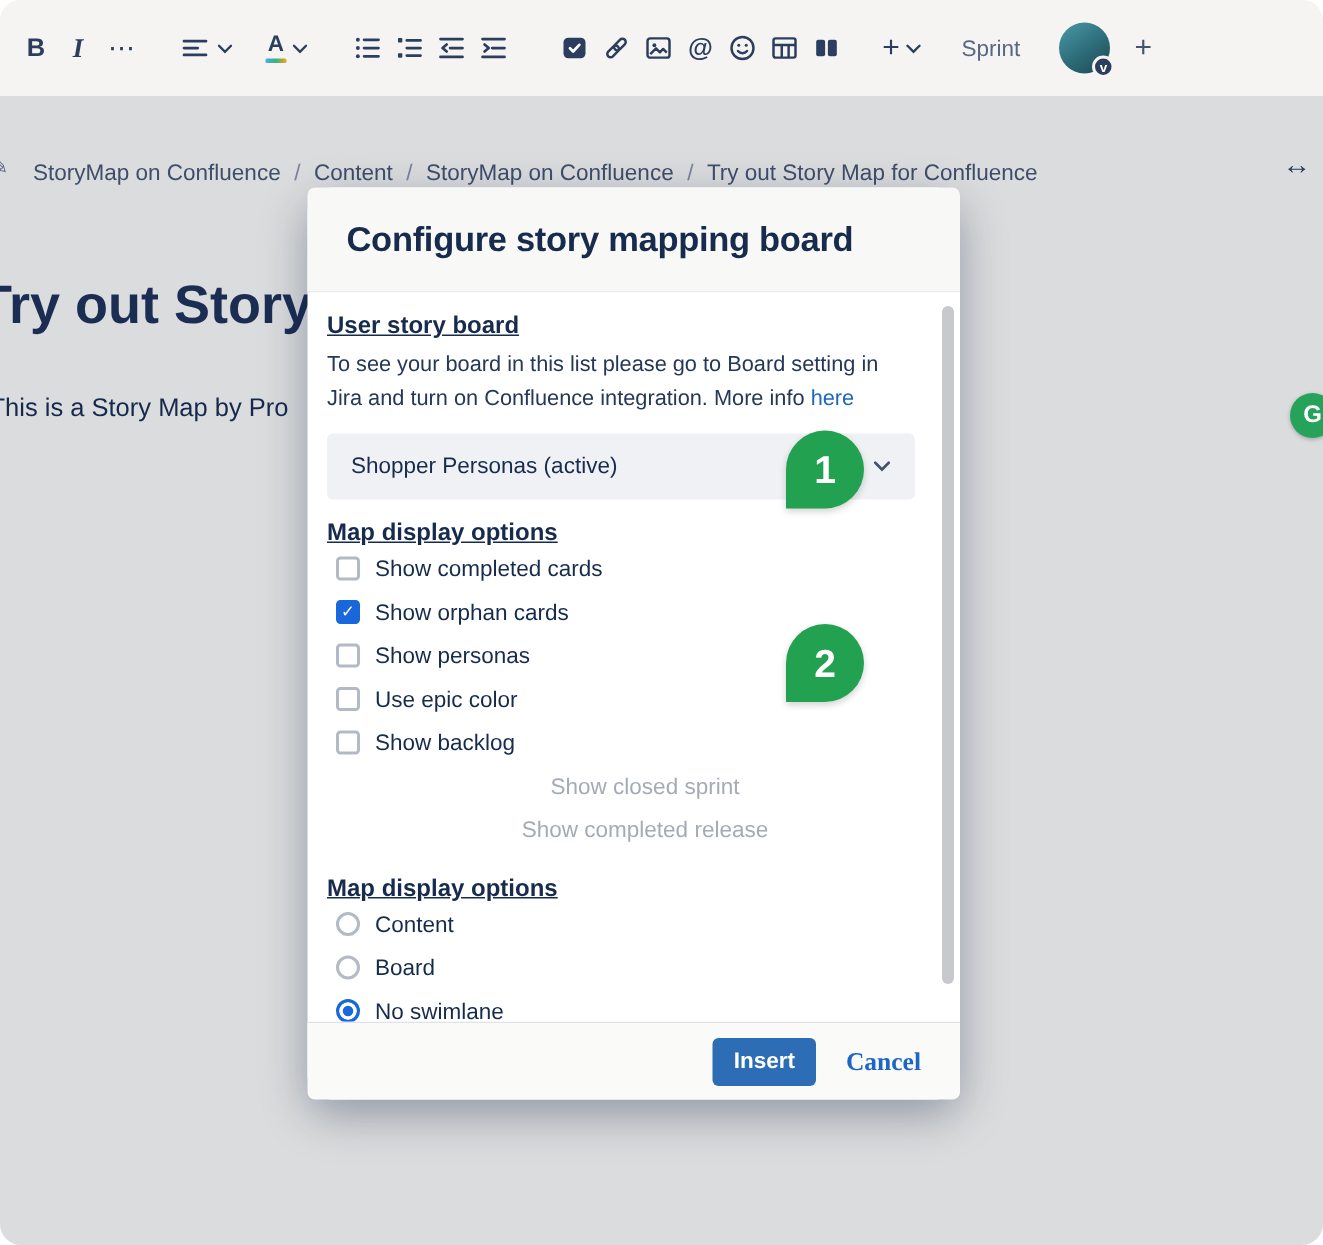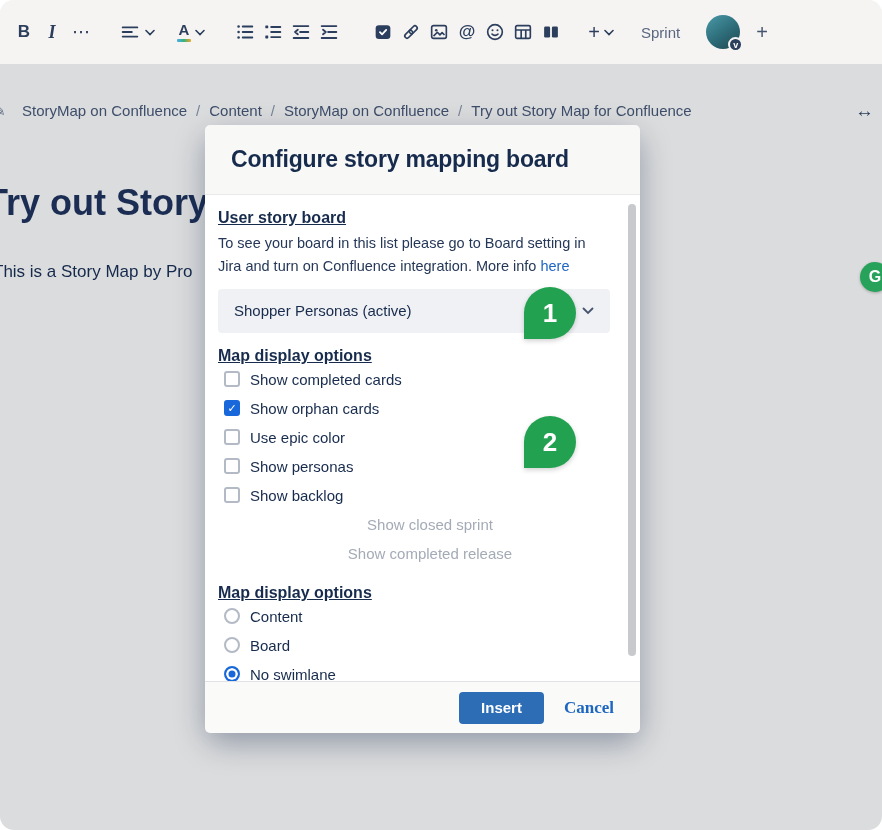--- a/index.html
+++ b/index.html
@@ -19,21 +19,21 @@
   .color-a .bar{width:14px;height:3px;margin-top:2px;border-radius:1px;background:linear-gradient(90deg,#4bade8,#36b37e,#f5a623);}
   .saved{margin-left:26px;color:#596780;font-size:15px;}
   .avatar{position:relative;width:34px;height:34px;border-radius:50%;margin-left:26px;background:linear-gradient(145deg,#4a9aa8 0%,#2d6b78 55%,#1d4750 100%);cursor:pointer;flex:none;}
   .avatar .badge{position:absolute;right:-3px;bottom:-3px;width:15px;height:15px;border-radius:50%;background:#2c3e5d;border:2px solid #f5f4f2;color:#fff;font-size:9px;font-weight:700;display:flex;align-items:center;justify-content:center;}
   .add-btn{margin-left:8px;font-size:20px;color:#44546f;padding:0 6px;}
   .ml-sep{margin-left:22px;}
   .ml-grp{margin-left:26px;}
 
   
   .canvas{position:absolute;top:64px;left:0;right:0;bottom:0;overflow:hidden;}
-  .breadcrumb{position:absolute;top:38px;left:0;right:0;height:22px;display:flex;align-items:flex-start;padding:0 22px;font-size:15px;color:#44546f;white-space:nowrap;}
+  .breadcrumb{position:absolute;top:38px;left:0;right:0;height:22px;display:flex;align-items:flex-end;padding:0 22px;font-size:15px;color:#44546f;white-space:nowrap;}
   .crumb{cursor:pointer;}
   .crumb-sep{margin:0 9px;color:#8590a2;}
   .edge-icon{position:absolute;left:-7px;top:38px;color:#6b778c;font-size:15px;}
   .expand-icon{position:absolute;right:8px;top:36px;font-size:19px;color:#2c3e5d;cursor:pointer;}
   .page-title{position:absolute;left:-14px;top:118px;margin:0;font-size:36px;font-weight:700;color:#1d2f55;}
   .page-body{position:absolute;left:-7px;top:198px;margin:0;font-size:17px;color:#172b4d;}
   .grammarly{position:absolute;right:-8px;top:198px;width:30px;height:30px;border-radius:50%;background:#27a25b;color:#fff;font-size:16px;font-weight:700;display:flex;align-items:center;justify-content:center;z-index:6;box-shadow:0 1px 3px rgba(0,0,0,.25);cursor:pointer;}
   .blanket{position:absolute;inset:0;background:rgba(9,30,66,0.10);z-index:5;}
 
   
@@ -52,21 +52,21 @@
   .opt-row.checked .cb{background:#1868db;border-color:#1868db;}
   .opt-row.checked .cb .tick{display:block;}
   .opt-row.disabled{color:#a4abb6;cursor:default;justify-content:center;}
   .opt-row.disabled .cb{visibility:hidden;}
   .radio{flex:none;width:16px;height:16px;border:2px solid #b3bac5;border-radius:50%;background:#fff;}
   .opt-row.selected .radio{border-color:#1868db;background:#1868db;box-shadow:inset 0 0 0 2.5px #fff;}
   .sec-heading.second{margin-top:16px;}
   .scrollbar{position:absolute;right:4px;top:76px;width:8px;height:480px;z-index:11;}
   .scroll-thumb{width:8px;height:452px;margin-top:3px;border-radius:4px;background:#c7c9cd;cursor:pointer;}
   .modal-footer{flex:none;height:52px;background:#fafaf9;border-top:1px solid #e0e2e6;border-radius:0 0 5px 5px;display:flex;align-items:center;justify-content:flex-end;gap:20px;padding:0 26px;}
-  .btn-primary{height:32px;padding:0 22px;background:#2d6db6;border:none;border-radius:4px;color:#fff;font-size:15px;font-weight:700;cursor:pointer;font-family:inherit;}
+  .btn-primary{height:32px;padding:0 14px;background:#2d6db6;border:none;border-radius:4px;color:#fff;font-size:15px;font-weight:700;cursor:pointer;font-family:inherit;}
   .link-cancel{color:#1d66c2;font-size:17px;font-weight:600;text-decoration:none;cursor:pointer;font-family:Liberation Serif, serif;}
   .step-badge{position:absolute;width:52px;height:52px;border-radius:50% 50% 50% 0;background:#22a150;color:#fff;font-size:26px;font-weight:700;display:flex;align-items:center;justify-content:center;z-index:12;box-shadow:0 2px 5px rgba(0,0,0,.18);}
   .badge-1{left:319px;top:162px;}
   .badge-2{left:319px;top:291px;}
 </style>
 </head>
 <body>
 
 <div class="window">
 
@@ -225,25 +225,25 @@
         <span>Show completed cards</span>
       </div>
       <div class="opt-row checked">
         <span class="cb">
             <span class="tick">✓</span>
           </span>
         <span>Show orphan cards</span>
       </div>
       <div class="opt-row">
         <span class="cb"></span>
+        <span>Show personas</span>
+      </div>
+      <div class="opt-row">
+        <span class="cb"></span>
         <span>Use epic color</span>
-      </div>
-      <div class="opt-row">
-        <span class="cb"></span>
-        <span>Show personas</span>
       </div>
       <div class="opt-row">
         <span class="cb"></span>
         <span>Show backlog</span>
       </div>
       <div class="opt-row disabled">
         <span class="cb"></span>
         <span>Show closed sprint</span>
       </div>
       <div class="opt-row disabled">

